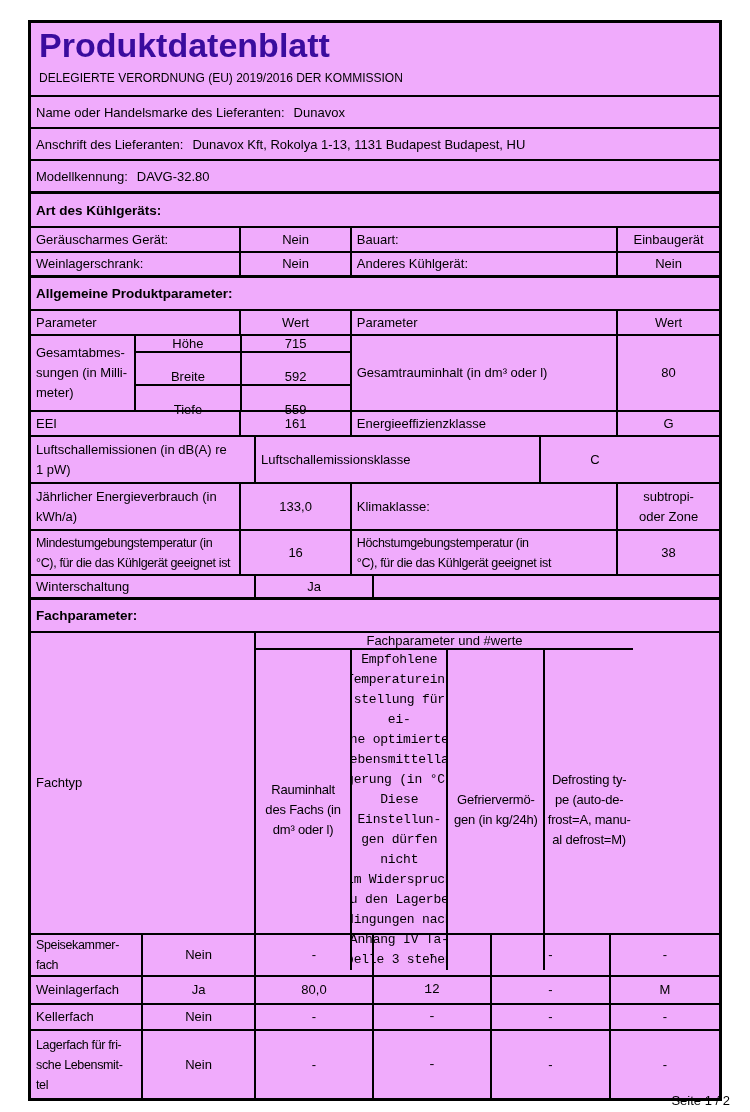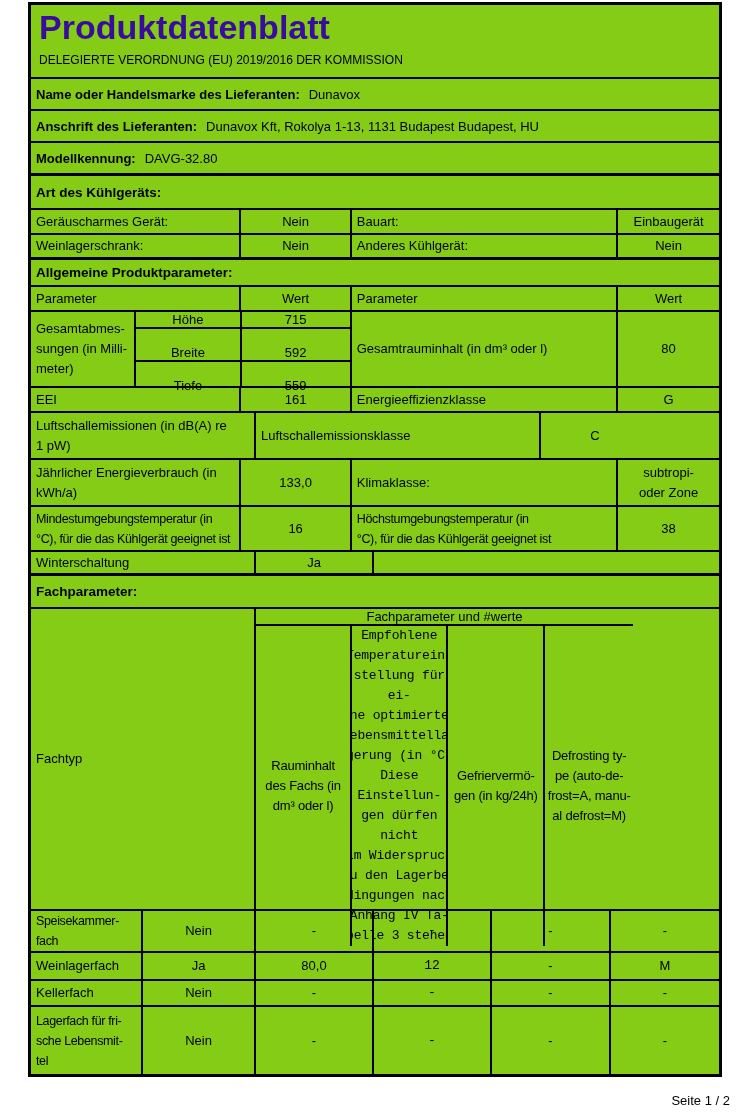--- a/index.html
+++ b/index.html
@@ -4,39 +4,39 @@
 <style>
   * { box-sizing: border-box; margin: 0; padding: 0; }
   html, body {
     width: 750px; height: 1112px;
     background: #ffffff;
     font-family: "Liberation Sans", sans-serif;
     color: #000;
     overflow: hidden;
   }
   .sheet {
-    position: absolute; left: 28px; top: 2px;
+    position: absolute; left: 28px; top: 20px;
     width: 694px;
     border: 3px solid #000;
-    background: #84cc16;
+    background: #f0abfc;
   }
   .row { display: flex; border-bottom: 2px solid #000; align-items: stretch; }
   .row.thick { border-bottom-width: 3px; }
   .row.last { border-bottom: none; }
   .cell {
     border-right: 2px solid #000;
     display: flex; align-items: center;
     padding: 0 5px;
     font-size: 13px; line-height: 20px;
     overflow: hidden;
   }
   .cell.end { border-right: none; }
   .center { justify-content: center; text-align: center; padding: 1px 2px; }
   .pre { white-space: pre-line; }
-  .b { font-weight: bold; }
+  .b { font-weight: normal; }
   .fit { font-size: 12.5px; letter-spacing: -0.35px; }
   
   .c1 { width: 225px; } .c2 { width: 118px; } .c3 { width: 285px; } .c4 { width: 108px; }
   .cwide { width: 345px; }
   
   .d1 { width: 112px; } .dcol { width: 113px; display: flex; flex-direction: column; border-right: 2px solid #000; gap: 16px; }
   .dcol.v { width: 118px; }
   .dcol .sub { flex: 1; display: flex; align-items: center; justify-content: center; border-bottom: 2px solid #000; font-size: 13px; }
   .dcol .sub.last { border-bottom: none; }
   
@@ -104,21 +104,21 @@
     <div class="cell c4 center end">Einbaugerät</div>
   </div>
 
   <div class="row thick" style="height:25px">
     <div class="cell c1">Weinlagerschrank:</div>
     <div class="cell c2 center">Nein</div>
     <div class="cell c3">Anderes Kühlgerät:</div>
     <div class="cell c4 center end">Nein</div>
   </div>
 
-  <div class="row sectionhead" style="height:27px">Allgemeine Produktparameter:</div>
+  <div class="row sectionhead" style="height:33px">Allgemeine Produktparameter:</div>
 
   <div class="row" style="height:25px">
     <div class="cell c1">Parameter</div>
     <div class="cell c2 center">Wert</div>
     <div class="cell c3">Parameter</div>
     <div class="cell c4 center end">Wert</div>
   </div>
 
   <div class="row" style="height:76px">
     <div class="cell d1 pre">Gesamtabmes-

